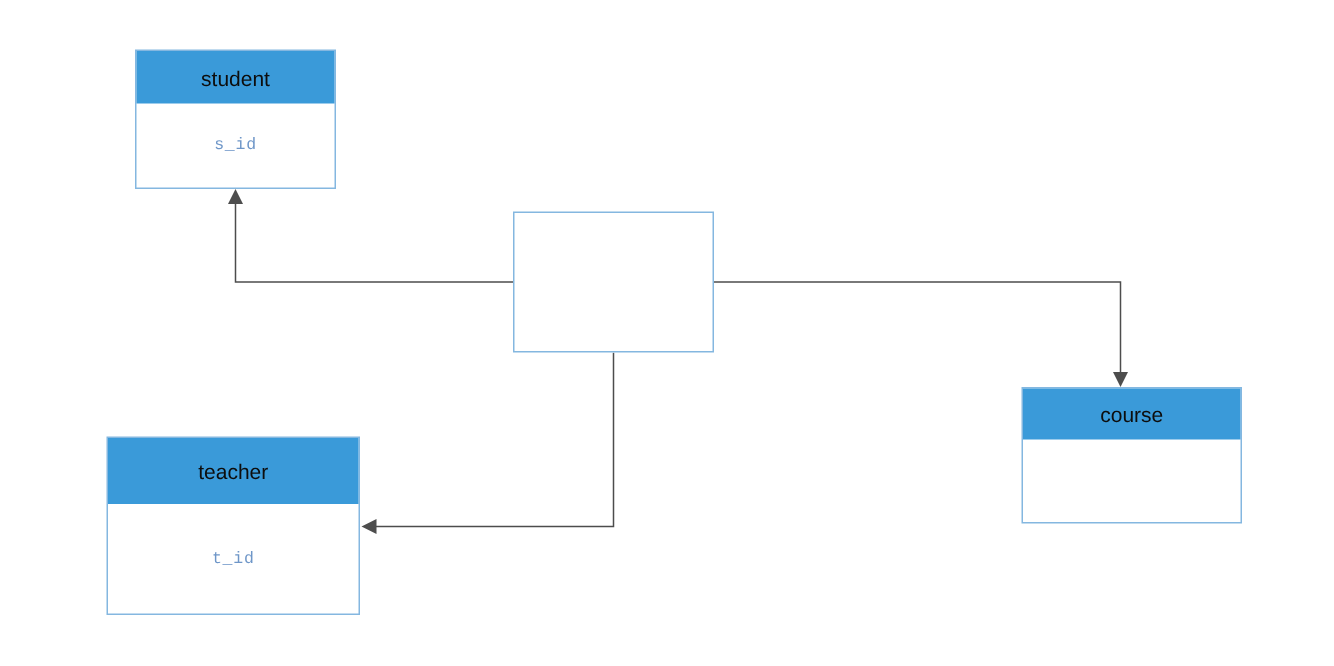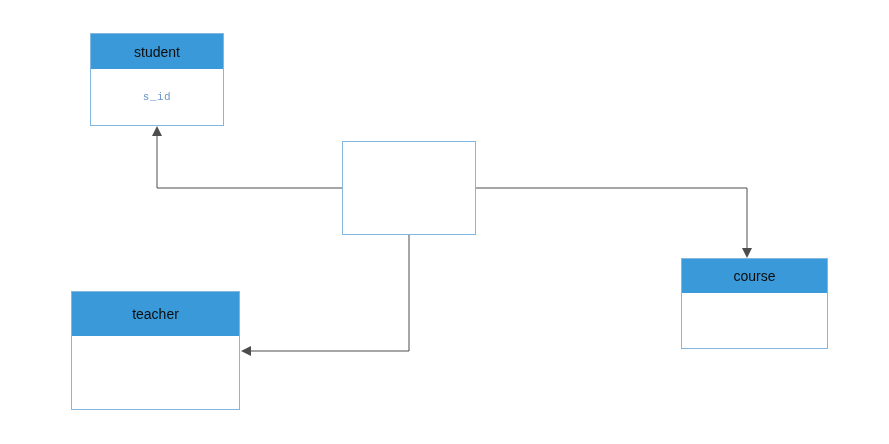--- a/index.html
+++ b/index.html
@@ -93,19 +93,20 @@
   <div class="entity entity-student">
     <div class="entity-header">student</div>
     <div class="entity-body">s_id</div>
   </div>
 
   <div class="entity entity-sc">
   </div>
 
   <div class="entity entity-teacher">
     <div class="entity-header">teacher</div>
+    <div class="entity-body">t_id</div>
   </div>
 
   <div class="entity entity-course">
     <div class="entity-header">course</div>
   </div>
 
 </div>
 
 </body></html>

